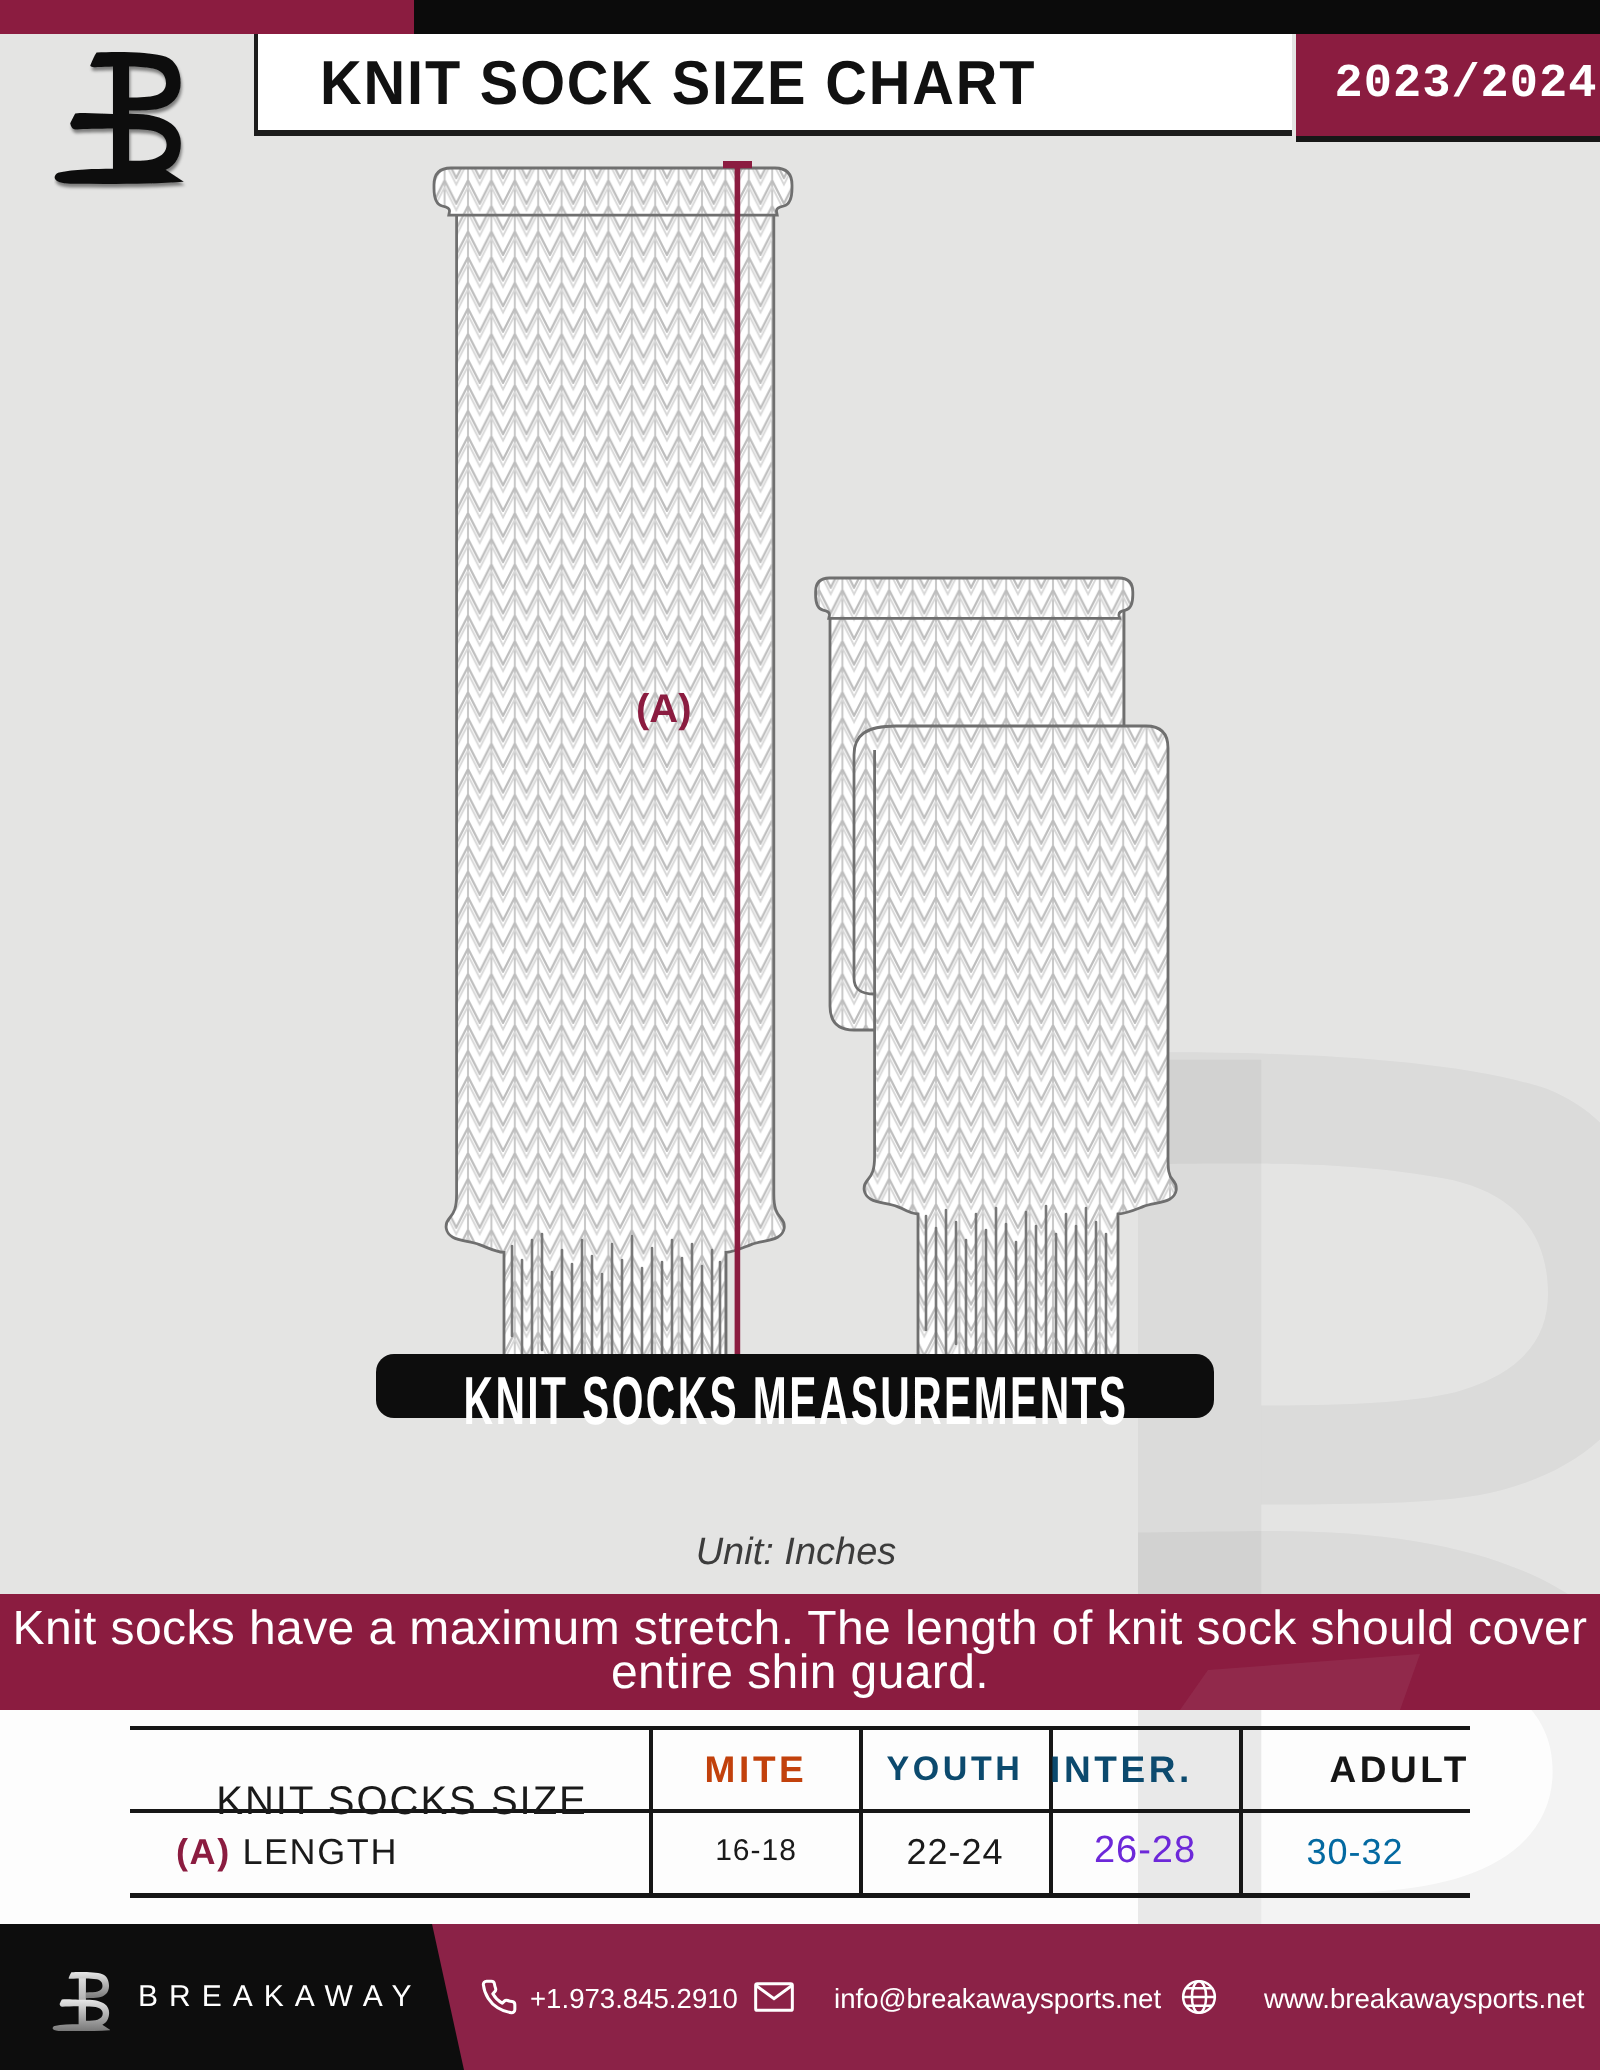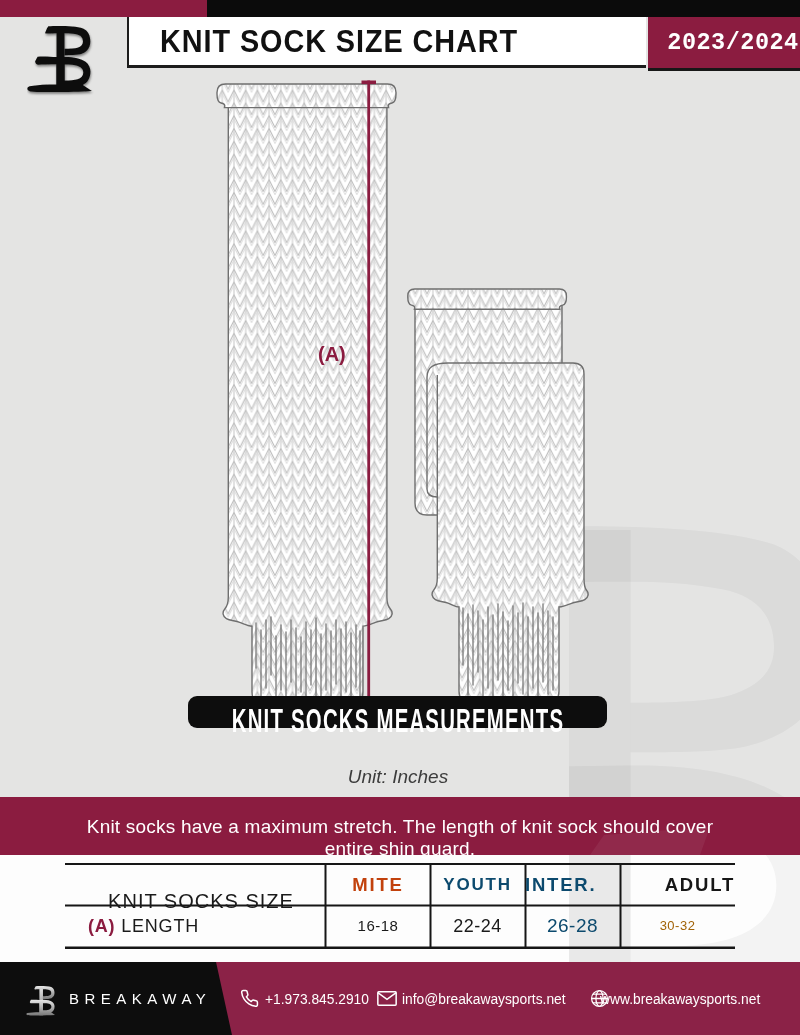--- a/index.html
+++ b/index.html
@@ -5,25 +5,25 @@
   html,body{margin:0;padding:0;}
   body{width:800px;height:1035px;overflow:hidden;font-family:"Liberation Sans",sans-serif;-webkit-font-smoothing:antialiased;}
   .page{position:relative;width:800px;height:1035px;background:#e4e4e3;overflow:hidden;}
   .abs{position:absolute;}
   .topband-red{left:0;top:0;width:207px;height:17px;background:#8b1c40;}
   .topband-black{left:207px;top:0;width:593px;height:17px;background:#0b0b0b;}
   .titlebox{left:127px;top:17px;width:519px;height:51px;background:#ffffff;border-left:2px solid #1c1c1c;border-bottom:3px solid #1c1c1c;box-sizing:border-box;}
   .titlebox span{position:absolute;left:31px;top:7px;font-size:31px;font-weight:bold;letter-spacing:1px;color:#111;transform:scale(0.93,1);transform-origin:0 0;white-space:nowrap;}
   .yearbox{left:648px;top:17px;width:170px;height:51px;background:#8b1c40;color:#fff;}
   .yearbox span{position:absolute;width:100%;text-align:center;top:12px;font-size:23.5px;font-weight:bold;letter-spacing:0.5px;font-family:"Liberation Mono",monospace;}
-  .measurebox{left:188px;top:696px;width:419px;height:32px;background:#0d0d0d;border-radius:9px;color:#fff;}
+  .measurebox{left:188px;top:677px;width:419px;height:32px;background:#0d0d0d;border-radius:9px;color:#fff;}
   .measurebox .t{position:absolute;left:50%;top:5px;font-size:34px;font-weight:bold;letter-spacing:2px;white-space:nowrap;transform:translateX(-50%) scale(0.6,1.0);}
   .unit{left:0;top:766px;width:796px;text-align:center;font-style:italic;font-size:19px;color:#3c3c3c;}
   .redband{left:0;top:797px;width:800px;height:58px;background:#8b1c40;color:#fff;text-align:center;}
-  .redband div{margin-top:19px;font-size:19px;line-height:21.5px;letter-spacing:0.2px;}
+  .redband div{margin-top:7px;font-size:24px;line-height:21.5px;letter-spacing:0.2px;}
   .whitearea{left:0;top:855px;width:800px;height:107px;background:#fdfdfd;}
   .footer{left:0;top:962px;width:800px;height:73px;background:#8b2247;}
   .footer .blk{position:absolute;left:0;top:0;width:238px;height:73px;background:#0d0d0d;clip-path:polygon(0 0,216px 0,232px 73px,0 73px);}
   .bw{position:absolute;left:69px;top:28px;color:#fff;font-size:15px;font-weight:normal;letter-spacing:5.5px;}
   .contact{position:absolute;top:0;height:73px;color:#fff;font-size:13.8px;}
   .contact span{position:absolute;top:30px;white-space:nowrap;}
 </style>
 </head>
 <body>
 <div class="page">
@@ -170,22 +170,22 @@
       <rect x="554.5" y="0" width="2" height="86" fill="#161616"></rect>
     </svg>
     <div style="position:absolute;left:0;width:260px;top:28px;height:20px;line-height:20px;text-align:center;font-size:20px;letter-spacing:1px;color:#1a1a1a;padding-left:6px;">KNIT SOCKS SIZE</div>
     <div style="position:absolute;left:260px;width:106px;top:12px;height:20px;line-height:20px;text-align:center;font-size:18.5px;font-weight:bold;letter-spacing:1.8px;color:#c2410c;">MITE</div>
     <div style="position:absolute;left:365px;width:95px;top:12px;height:20px;line-height:20px;text-align:center;font-size:17px;font-weight:bold;letter-spacing:1.8px;color:#0c4a6e;">YOUTH</div>
     <div style="position:absolute;left:460px;width:95px;top:12px;height:20px;line-height:20px;font-size:18.5px;font-weight:bold;letter-spacing:1.8px;color:#0c4a6e;">INTER.</div>
     <div style="position:absolute;left:555px;width:115px;top:12px;height:20px;line-height:20px;text-align:right;font-size:18.5px;font-weight:bold;letter-spacing:1.8px;color:#161616;">ADULT</div>
     <div style="position:absolute;left:23px;top:53px;height:20px;line-height:20px;font-size:18px;letter-spacing:0.8px;color:#1a1a1a;"><b style="color:#8b1c40;">(A)</b> LENGTH</div>
     <div style="position:absolute;left:260px;width:106px;top:53px;height:20px;line-height:20px;text-align:center;font-size:15px;letter-spacing:0.5px;color:#1a1a1a;">16-18</div>
     <div style="position:absolute;left:365px;width:95px;top:53px;height:20px;line-height:20px;text-align:center;font-size:18px;letter-spacing:0.5px;color:#1a1a1a;">22-24</div>
-    <div style="position:absolute;left:460px;width:95px;top:53px;height:20px;line-height:20px;text-align:center;font-size:19px;letter-spacing:0.5px;color:#0c4a6e;">26-28</div>
-    <div style="position:absolute;left:555px;width:115px;top:53px;height:20px;line-height:20px;text-align:center;font-size:13px;letter-spacing:0.5px;color:#a16207;">30-32</div>
+    <div style="position:absolute;left:460px;width:95px;top:53px;height:20px;line-height:20px;text-align:center;font-size:19px;letter-spacing:0.5px;color:#6d28d9;">26-28</div>
+    <div style="position:absolute;left:555px;width:115px;top:53px;height:20px;line-height:20px;text-align:center;font-size:18px;letter-spacing:0.5px;color:#0369a1;">30-32</div>
   </div>
 
   <div class="abs footer">
     <div class="blk"></div>
     <svg class="abs" style="left:26px;top:24px;" width="29" height="30" viewBox="0 0 64 67">
       <defs>
           <linearGradient id="silver" x1="0" y1="0" x2="0" y2="1">
         <stop offset="0" stop-color="#e8e8e8"></stop>
             <stop offset="0.45" stop-color="#b5b5b5"></stop>
             <stop offset="1" stop-color="#787878"></stop>
@@ -198,24 +198,24 @@
       <svg style="position:absolute;top:27px;left:0;" width="19" height="19" viewBox="0 0 24 24" fill="none" stroke="#fff" stroke-width="1.9" stroke-linecap="round" stroke-linejoin="round">
           <path d="M22 16.92v3a2 2 0 0 1-2.18 2 19.79 19.79 0 0 1-8.63-3.07 19.5 19.5 0 0 1-6-6 19.79 19.79 0 0 1-3.07-8.67A2 2 0 0 1 4.11 2h3a2 2 0 0 1 2 1.72 12.84 12.84 0 0 0 .7 2.81 2 2 0 0 1-.45 2.11L8.09 9.91a16 16 0 0 0 6 6l1.27-1.27a2 2 0 0 1 2.11-.45 12.84 12.84 0 0 0 2.81.7A2 2 0 0 1 22 16.92z"></path>
         </svg>
       <span style="left:25px;">+1.973.845.2910</span>
     </div>
     <div class="contact" style="left:377px;">
       <svg style="position:absolute;top:29px;left:0;" width="20" height="15" viewBox="0 0 24 18" fill="none" stroke="#fff" stroke-width="1.8">
           <rect x="1" y="1" width="22" height="16" rx="1"></rect>
           <path d="M1,2 L12,10 L23,2"></path>
         </svg>
-      <span style="left:25px;">info@breakawaysports.net</span>
+      <span style="left:40px;">info@breakawaysports.net</span>
     </div>
     <div class="contact" style="left:590px;">
       <svg style="position:absolute;top:27px;left:0;" width="19" height="19" viewBox="0 0 24 24" fill="none" stroke="#fff" stroke-width="1.6">
           <circle cx="12" cy="12" r="10"></circle>
           <ellipse cx="12" cy="12" rx="4.5" ry="10"></ellipse>
           <path d="M2,12 L22,12 M3.5,6.5 L20.5,6.5 M3.5,17.5 L20.5,17.5"></path>
         </svg>
-      <span style="left:10px;">www.breakawaysports.net</span>
+      <span style="left:42px;">www.breakawaysports.net</span>
     </div>
   </div>
 </div>
 
 </body></html>

